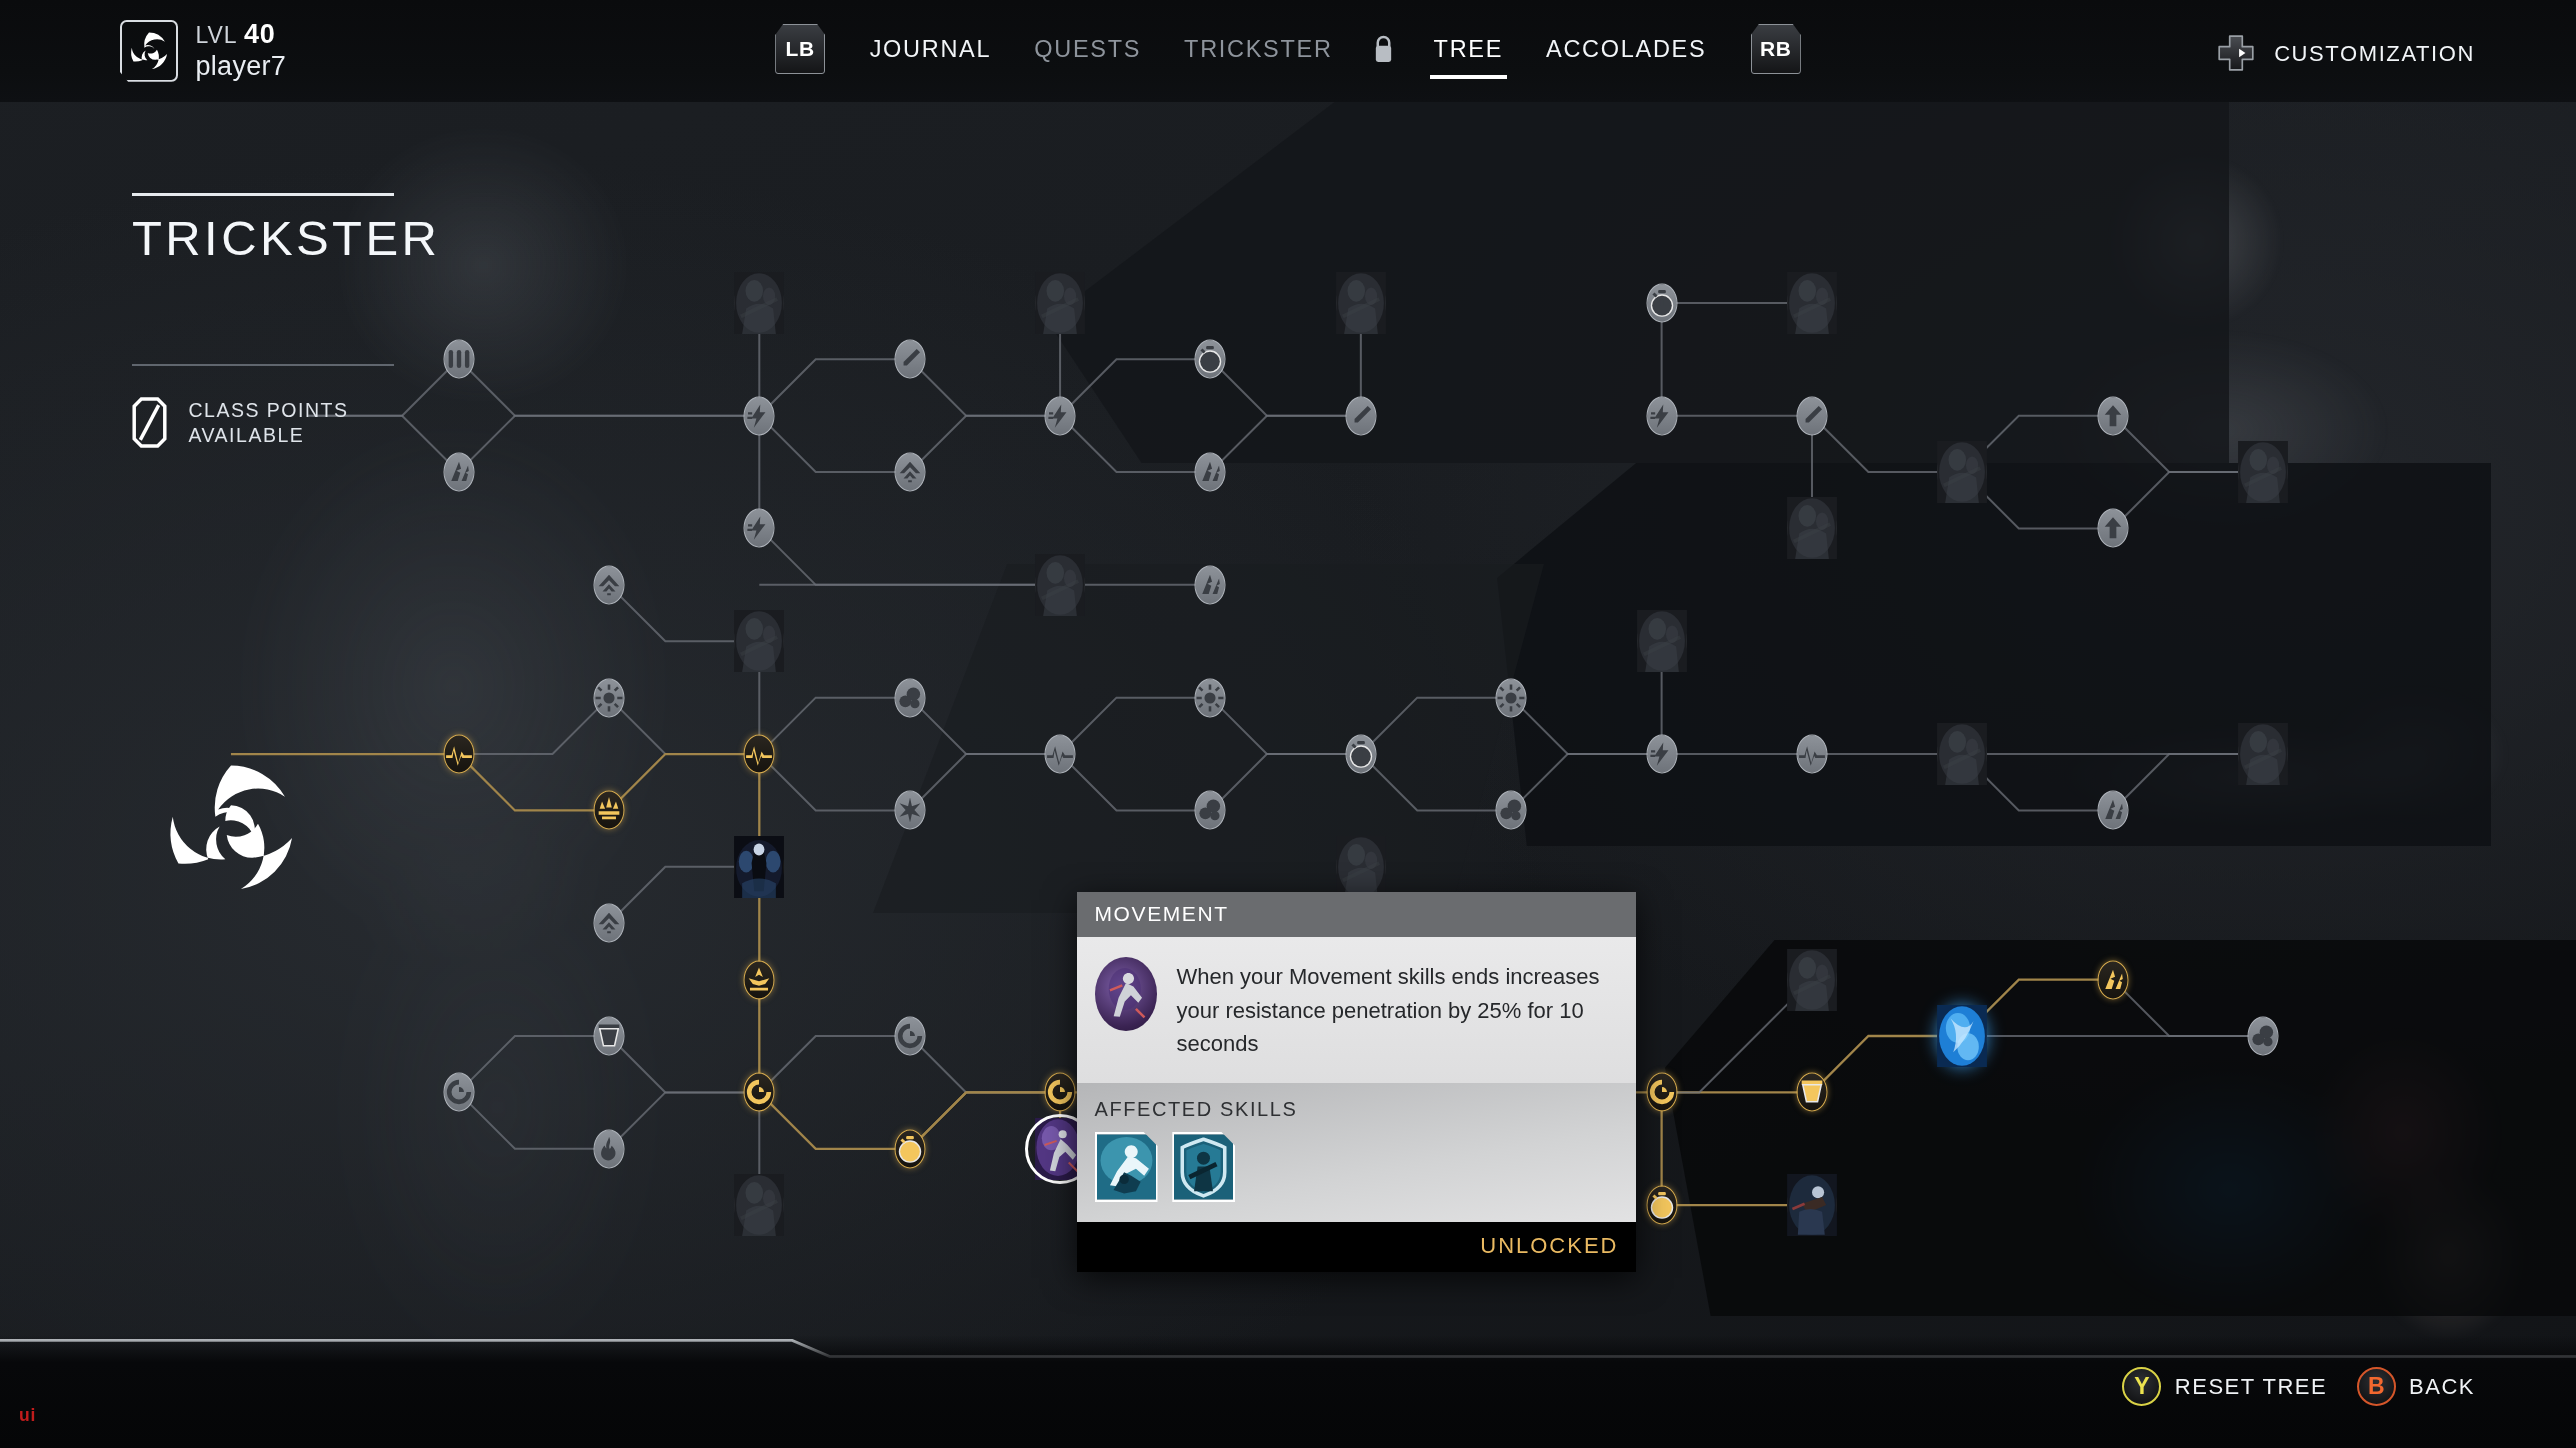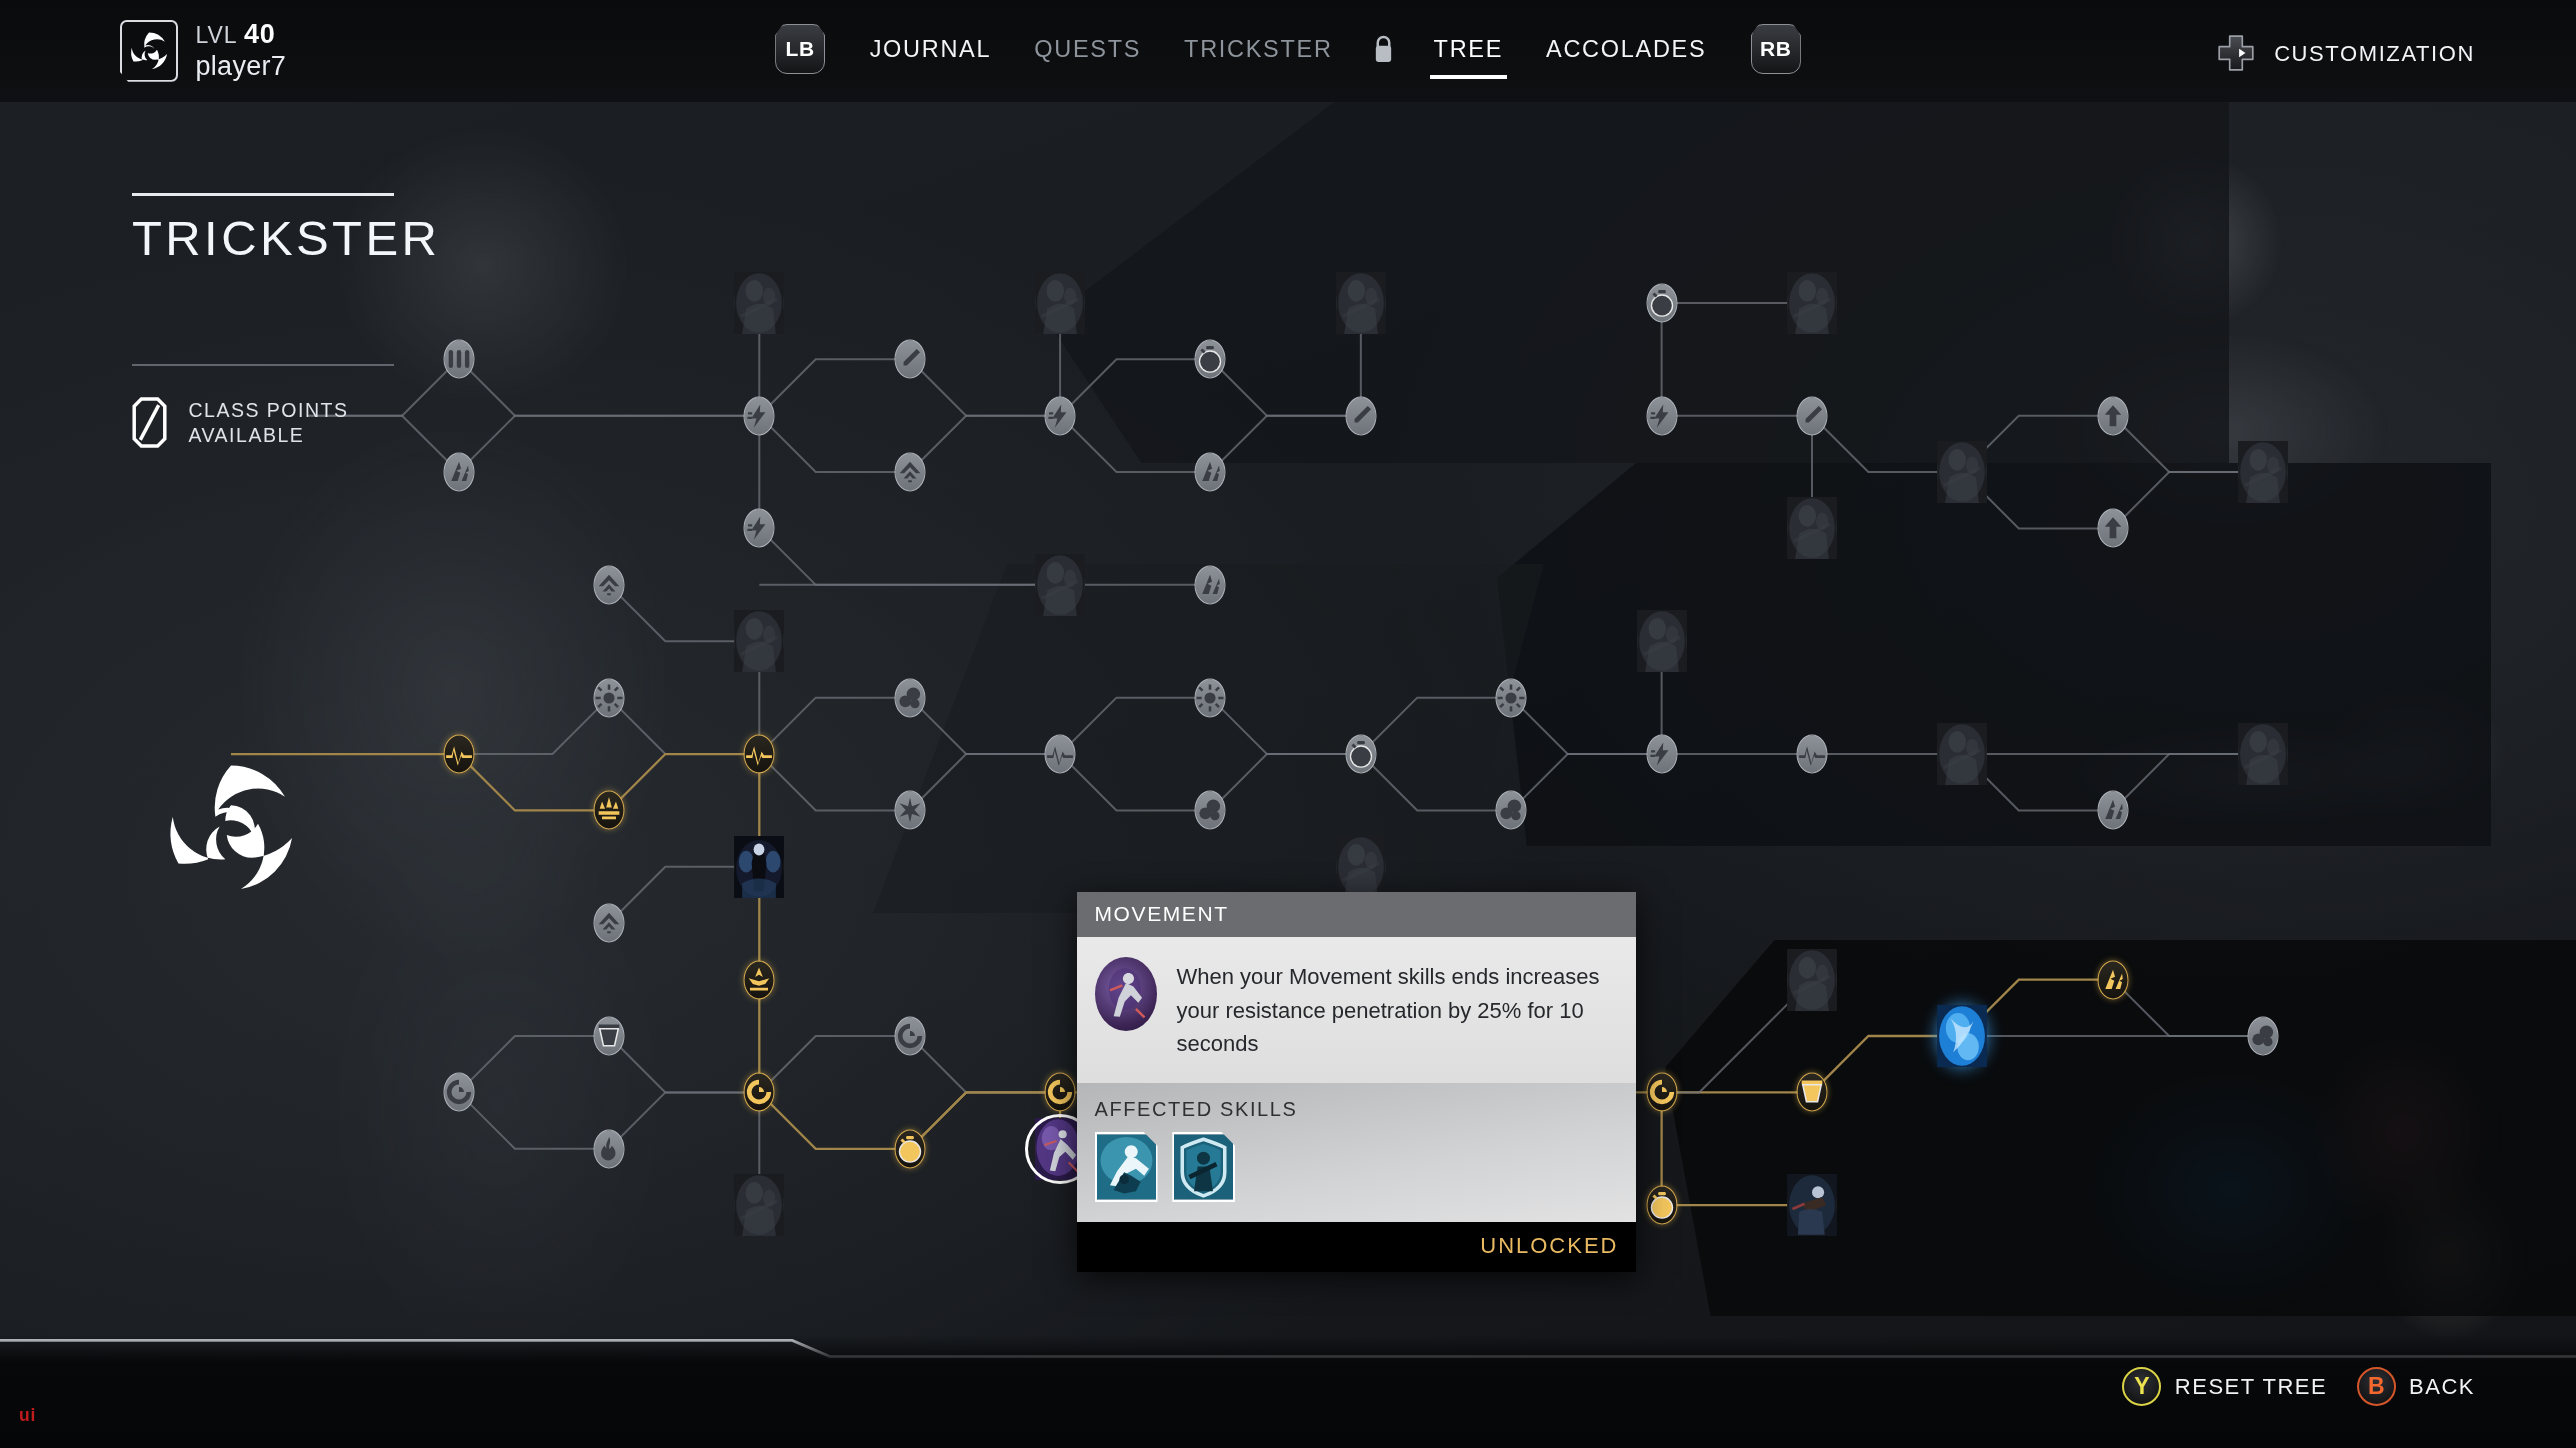--- a/index.html
+++ b/index.html
@@ -75,21 +75,21 @@
   #mainnav { position:absolute; left:0; top:24px; width:100%;
     display:flex; align-items:center; justify-content:center; gap:0; }
   .navitem { font-size:23.5px; letter-spacing:1.7px; padding:0 21.5px; position:relative;
     color:#8e949c; cursor:pointer; }
   .navitem.bright { color:#f2f5f8; }
   .navitem.active { color:#ffffff; }
   .navitem.active:after { content:""; position:absolute; left:17.5px; right:17.5px; bottom:-16px;
     height:3.4px; background:#fff; }
   .bumper { width:50px; height:50px; margin:0 23px; position:relative;
     background:linear-gradient(180deg,#3a3d42,#141517);
-    border:1.3px solid #8d9298; border-radius:12px;
+    border:1.3px solid #8d9298; border-radius:3px;
     clip-path:polygon(16% 0,84% 0,100% 22%,100% 100%,0 100%,0 22%);
     display:flex; align-items:center; justify-content:center;
     font-size:21px; font-weight:700; color:#fff; letter-spacing:0.7px; }
   #lock-icon { margin:0 17.5px; }
   #customization { position:absolute; right:101px; top:32px; display:flex; align-items:center; gap:17.5px; }
   #custom-label { font-size:22px; letter-spacing:1.6px; color:#f2f5f8; }
   
   .frameline { position:absolute; z-index:35; pointer-events:none; }
   #frame-top { left:0; top:85px; width:100%; height:24px; }
   #frame-bottom { left:0; top:1335px; width:100%; height:27px; }

